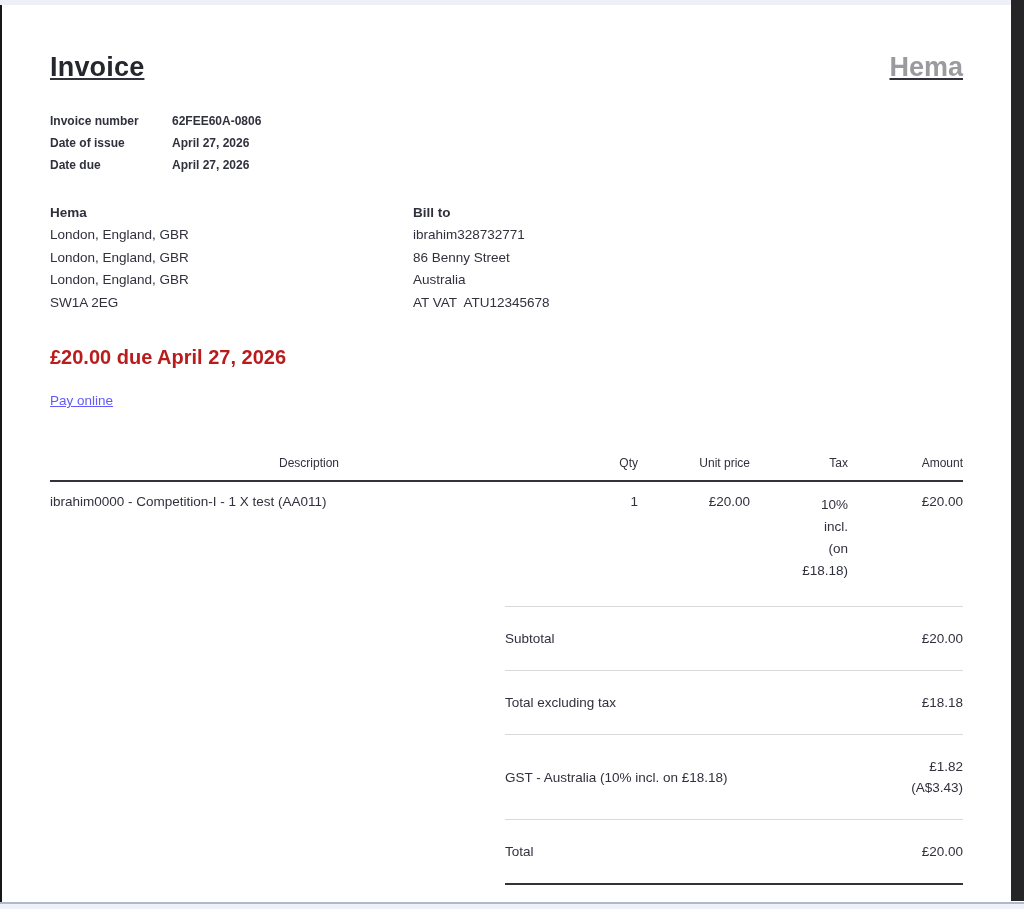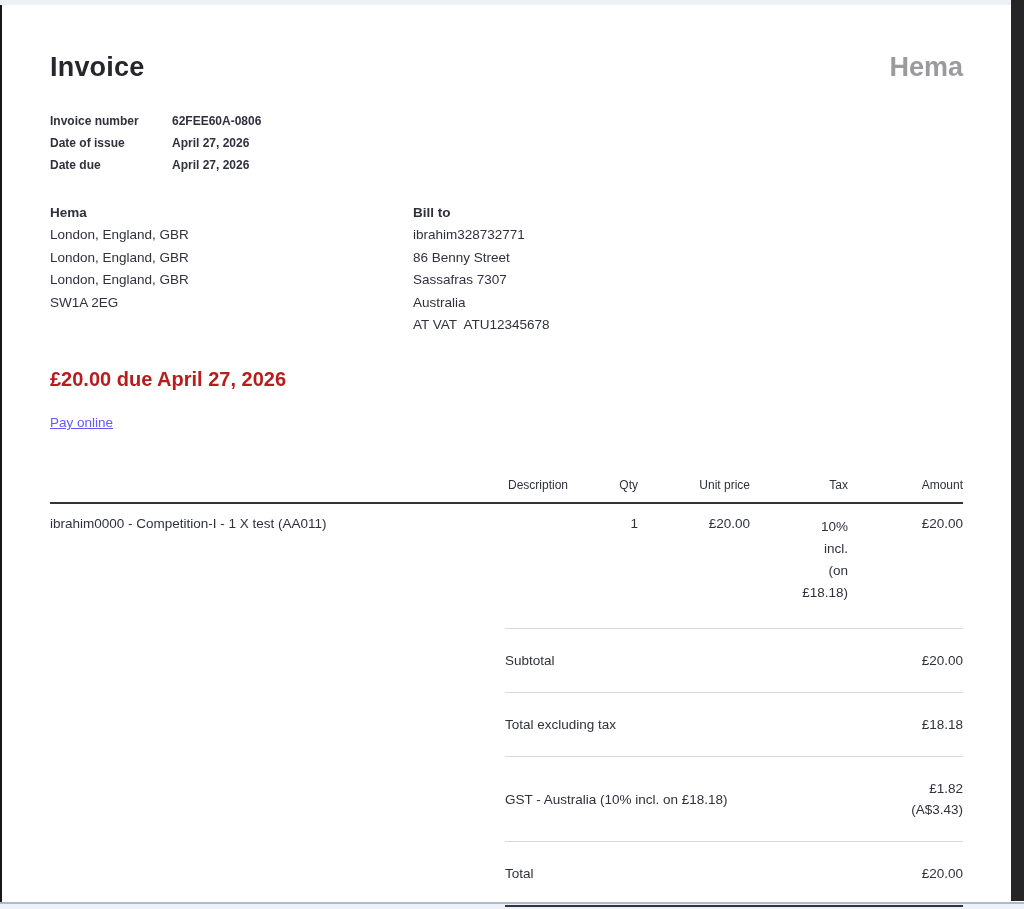--- a/index.html
+++ b/index.html
@@ -14,21 +14,21 @@
   }
   
   .frame-top    { position: absolute; top: 0; left: 0; width: 1011px; height: 5px; background: #edf0f6; }
   .frame-right  { position: absolute; top: 0; right: 0; width: 13px; height: 901px; background: #252527; }
   .frame-left   { position: absolute; top: 5px; left: 0; width: 2px; height: 897px; background: #17171b; }
   .frame-bottom-line { position: absolute; top: 902px; left: 0; width: 100%; height: 2px; background: #aeb9cb; }
   .frame-bottom-fill { position: absolute; top: 904px; left: 0; width: 100%; height: 5px; background: #eef2f8; }
 
   .content { position: absolute; left: 50px; top: 0; width: 913px; }
 
-  .masthead { display: flex; justify-content: space-between; align-items: flex-start; margin-top: 52px; }
+  .masthead { display: flex; justify-content: space-between; align-items: flex-start; margin-top: 52px; text-decoration: underline; }
   .doc-title { font-size: 27px; font-weight: 700; color: #26262e; letter-spacing: 0.2px; }
   .brand { font-size: 27px; font-weight: 700; color: #9b9b9f; }
 
   .meta { margin-top: 27px; font-size: 12px; line-height: 22px; }
   .meta-row { display: flex; }
   .meta-label { width: 122px; font-weight: 700; }
   .meta-value { font-weight: 700; }
 
   .addresses { display: flex; margin-top: 26px; font-size: 13.5px; line-height: 22.4px; }
   .addr-col1 { width: 363px; }
@@ -39,21 +39,21 @@
   .due-heading { margin-top: 32px; font-size: 20px; font-weight: 700; color: #b91c1c; }
 
   .pay-link-wrap { margin-top: 22px; }
   .pay-link { font-size: 13.5px; font-weight: 400; color: #635afa; text-decoration: underline; cursor: pointer; }
 
   table.items { margin-top: 47px; width: 913px; border-collapse: collapse; }
   table.items th {
     font-size: 12px; font-weight: 400; color: #30313d;
     padding: 0 0 10px 0; border-bottom: 2px solid #333339; text-align: right;
   }
-  table.items th.col-desc { text-align: right; }
+  table.items th.col-desc { text-align: center; }
   table.items td {
     font-size: 13.5px; padding: 12px 0 0 0; vertical-align: top; text-align: right;
   }
   table.items td.col-desc { text-align: left; }
   .col-desc  { width: 518px; }
   .col-qty   { width: 70px; }
   .col-unit  { width: 112px; }
   .col-tax   { width: 98px; }
   .col-amt   { width: 115px; }
   .tax-cell div { line-height: 22px; }
@@ -101,21 +101,20 @@
       <div class="addr-head">Hema</div>
       <div class="addr-line">London, England, GBR</div>
       <div class="addr-line">London, England, GBR</div>
       <div class="addr-line">London, England, GBR</div>
       <div class="addr-line">SW1A 2EG</div>
     </div>
     <div class="addr-col2">
       <div class="addr-head">Bill to</div>
       <div class="addr-line">ibrahim328732771</div>
       <div class="addr-line">86 Benny Street</div>
-      <div class="addr-line">Sassafras 7307</div>
       <div class="addr-line">Australia</div>
       <div class="addr-line">AT VAT  ATU12345678</div>
     </div>
   </div>
 
   <div class="due-heading">£20.00 due April 27, 2026</div>
 
   <div class="pay-link-wrap">
     <a class="pay-link">Pay online</a>
   </div>

